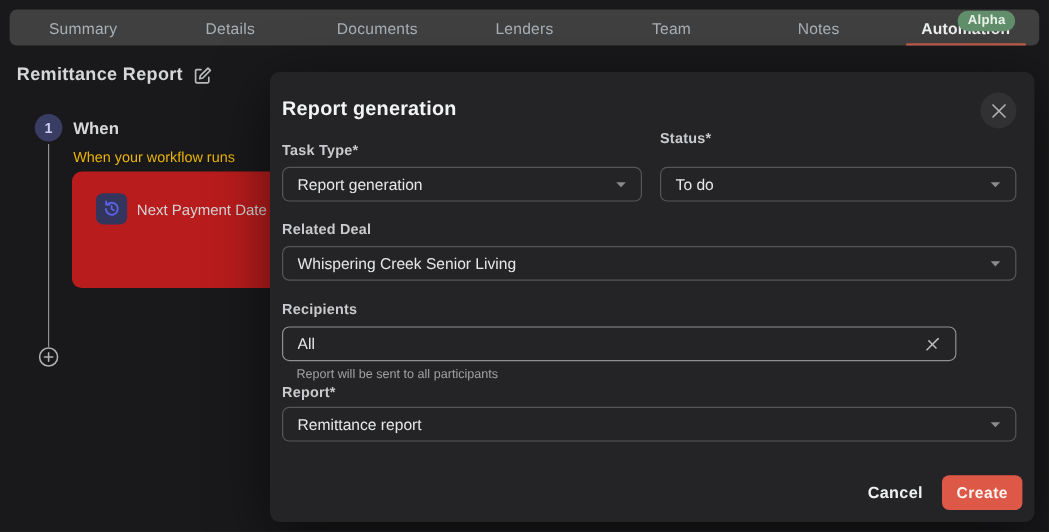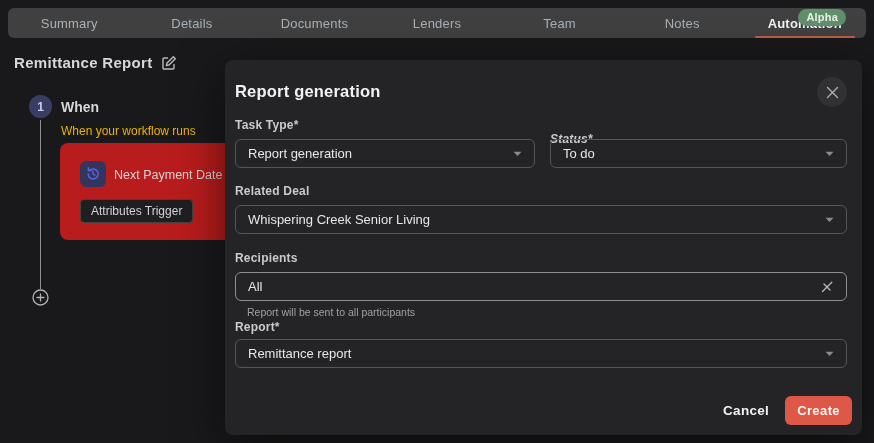--- a/index.html
+++ b/index.html
@@ -172,21 +172,20 @@
 
 <div class="wf-card">
   <div class="trigger-icon-box">
     <svg width="16" height="16" viewBox="0 0 16 16" fill="none" stroke="#5964e6" stroke-width="1.5" stroke-linecap="round" stroke-linejoin="round">
       <path d="M3.2 8a5 5 0 1 0 1.5-3.6"></path>
       <path d="M3.4 1.8v2.8h2.8"></path>
       <path d="M8 5.5V8l1.8 1.2"></path>
     </svg>
   </div>
   <span class="trigger-name">Next Payment Date</span>
-  <span class="trigger-chip">Attributes Trigger</span>
 </div>
 
 <div class="add-step">
   <svg width="17" height="17" viewBox="0 0 17 17" fill="none" stroke="#b0b1b3" stroke-width="1.3" stroke-linecap="round">
     <circle cx="8.5" cy="8.5" r="7.5"></circle>
     <path d="M8.5 5v7M5 8.5h7"></path>
   </svg>
 </div>
 
 <div class="modal">
@@ -198,38 +197,38 @@
   </div>
 
   <div class="field-label" style="left:10px; top:58px;">Task Type*</div>
   <div class="select" style="left:10px; top:79px; width:300px;">
     <span class="value">Report generation</span>
     <svg class="chevron" width="9" height="6" viewBox="0 0 9 6">
         <path d="M0.5 0.8L4.5 5l4-4.2z" fill="#8a8b8e"></path>
       </svg>
   </div>
 
-  <div class="field-label" style="left:325px; top:72px;font-style:italic;">Status*</div>
+  <div class="field-label" style="left:325px; top:48px;">Status*</div>
   <div class="select" style="left:325px; top:79px; width:297px;">
     <span class="value">To do</span>
     <svg class="chevron" width="9" height="6" viewBox="0 0 9 6">
         <path d="M0.5 0.8L4.5 5l4-4.2z" fill="#8a8b8e"></path>
       </svg>
   </div>
 
   <div class="field-label" style="left:10px; top:124px;">Related Deal</div>
   <div class="select" style="left:10px; top:145px; width:612px;">
     <span class="value">Whispering Creek Senior Living</span>
     <svg class="chevron" width="9" height="6" viewBox="0 0 9 6">
         <path d="M0.5 0.8L4.5 5l4-4.2z" fill="#8a8b8e"></path>
       </svg>
   </div>
 
   <div class="field-label" style="left:10px; top:191px;">Recipients</div>
-  <div class="text-input-wrap" style="left:10px; top:212px; width:612px;">
+  <div class="text-input-wrap" style="left:10px; top:212px; width:562px;">
     <input class="text-input" type="text" value="All" style="">
     <span class="icon-btn">
       <svg width="14" height="14" viewBox="0 0 14 14" fill="none" stroke="#b9babc" stroke-width="1.3" stroke-linecap="round">
         <path d="M2.5 11.5L11.8 2.2"></path>
         <path d="M4 4l6 6"></path>
       </svg>
     </span>
   </div>
   <div class="helper-text">Report will be sent to all participants</div>
 

